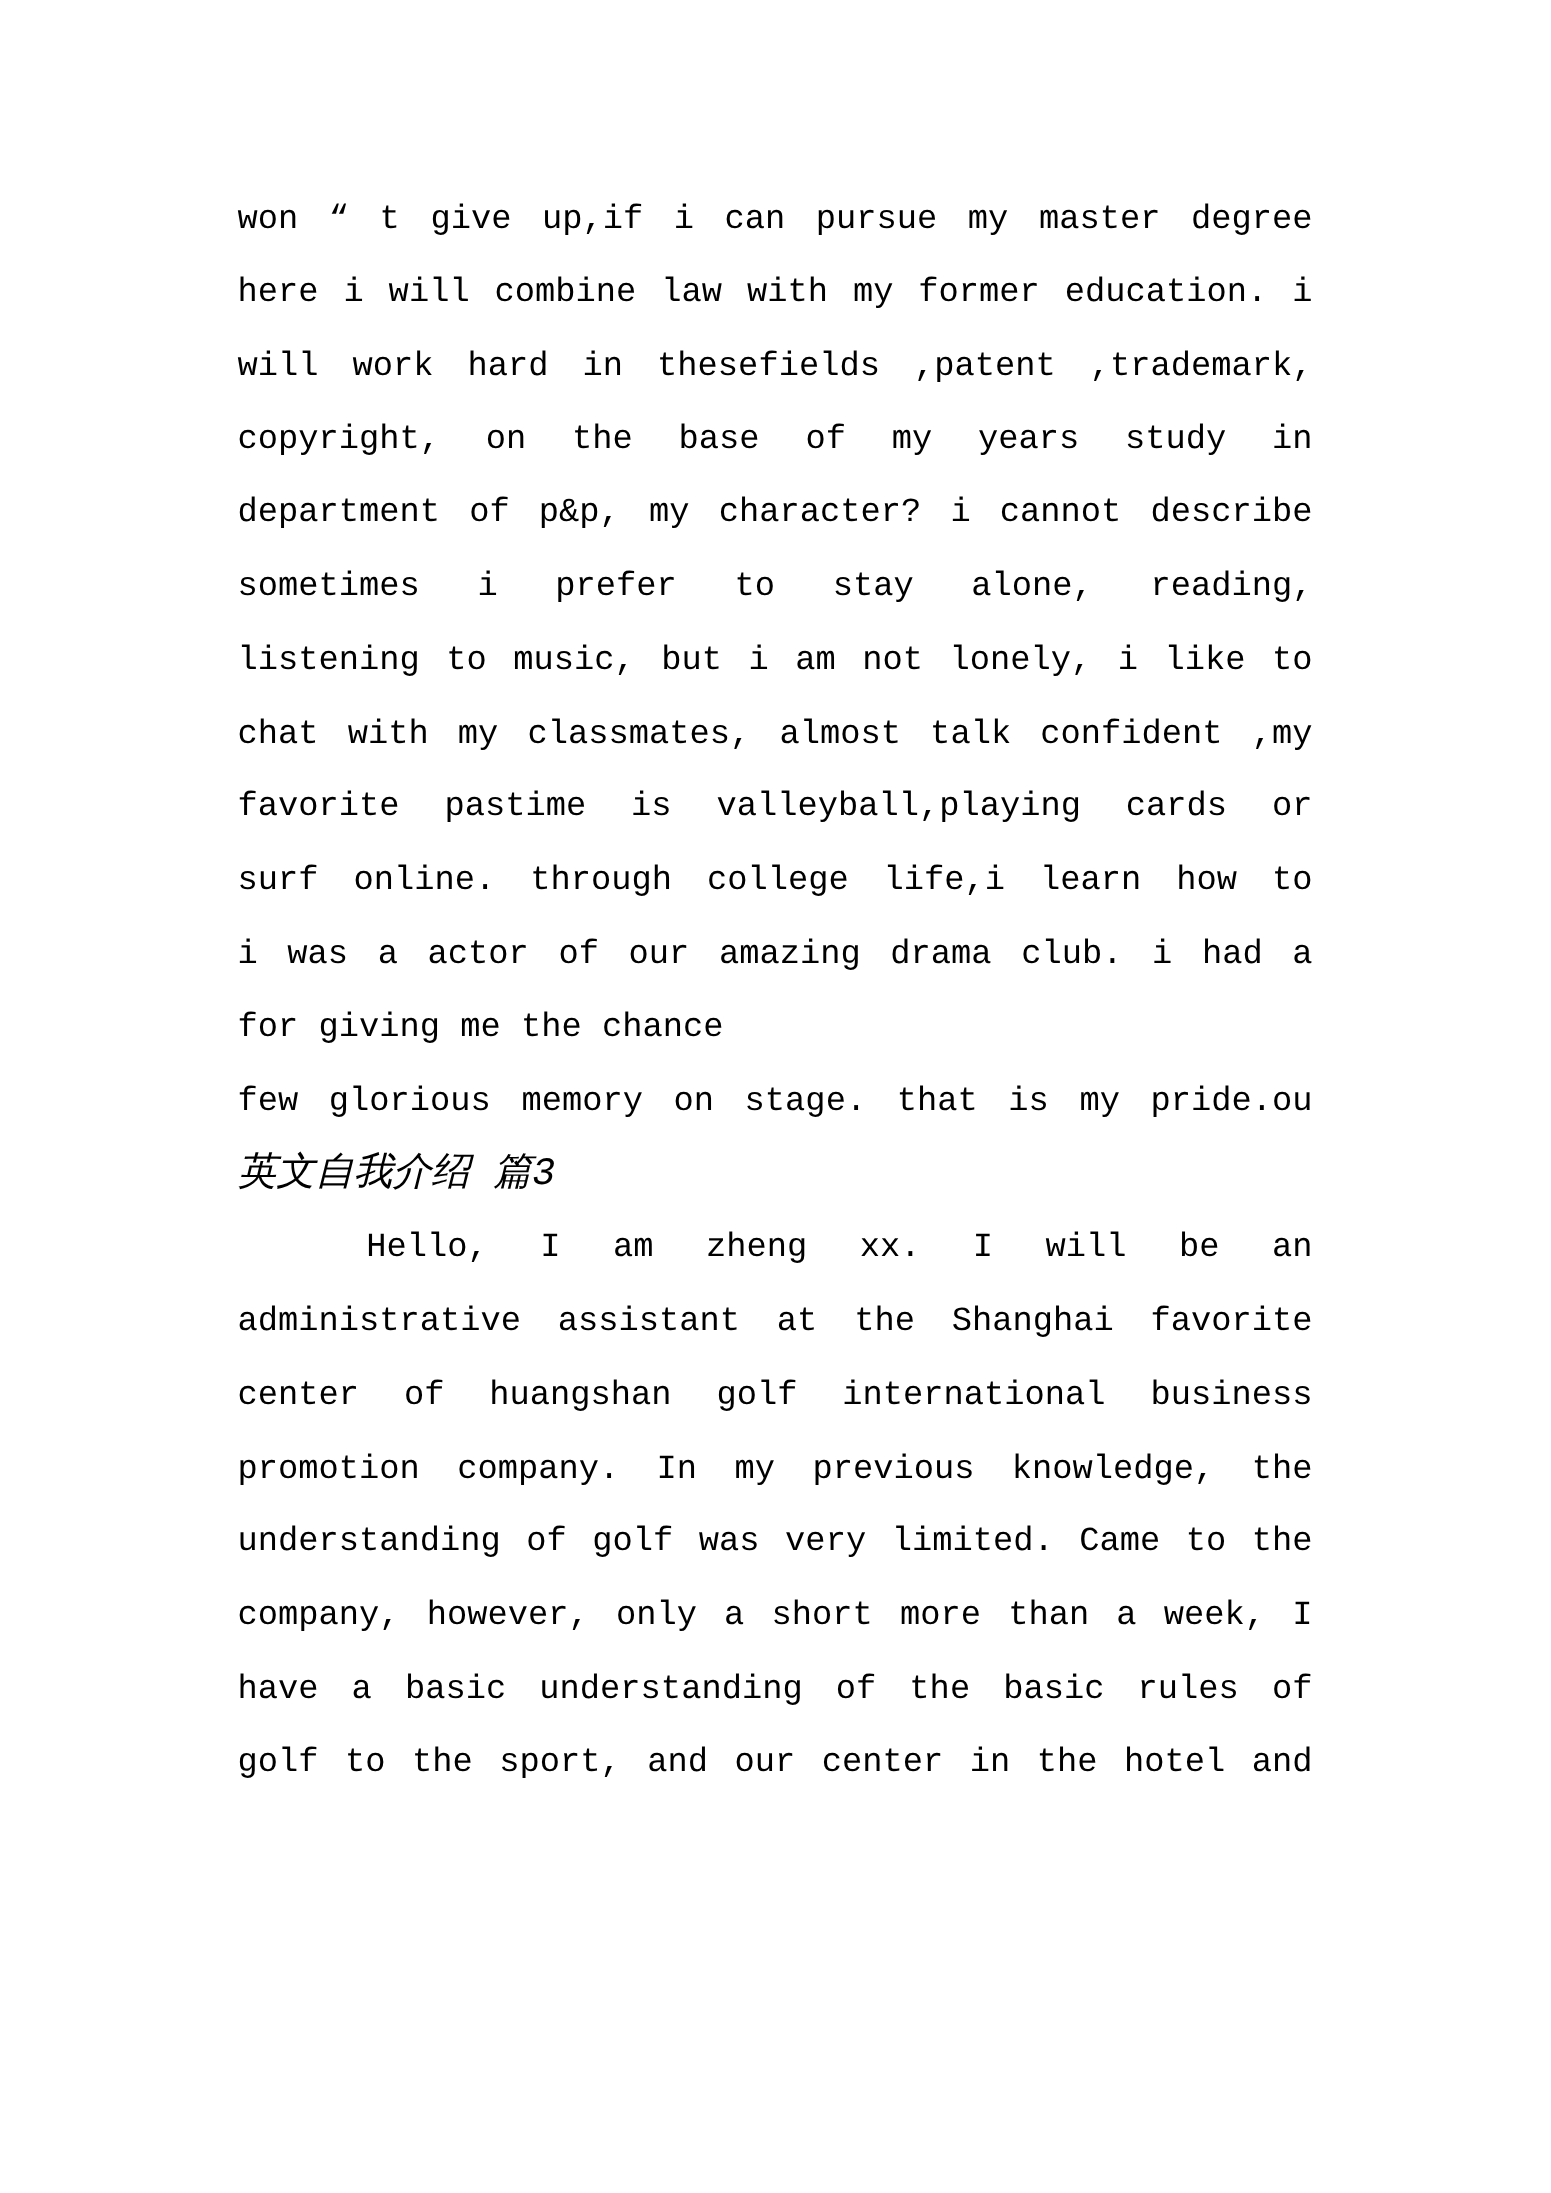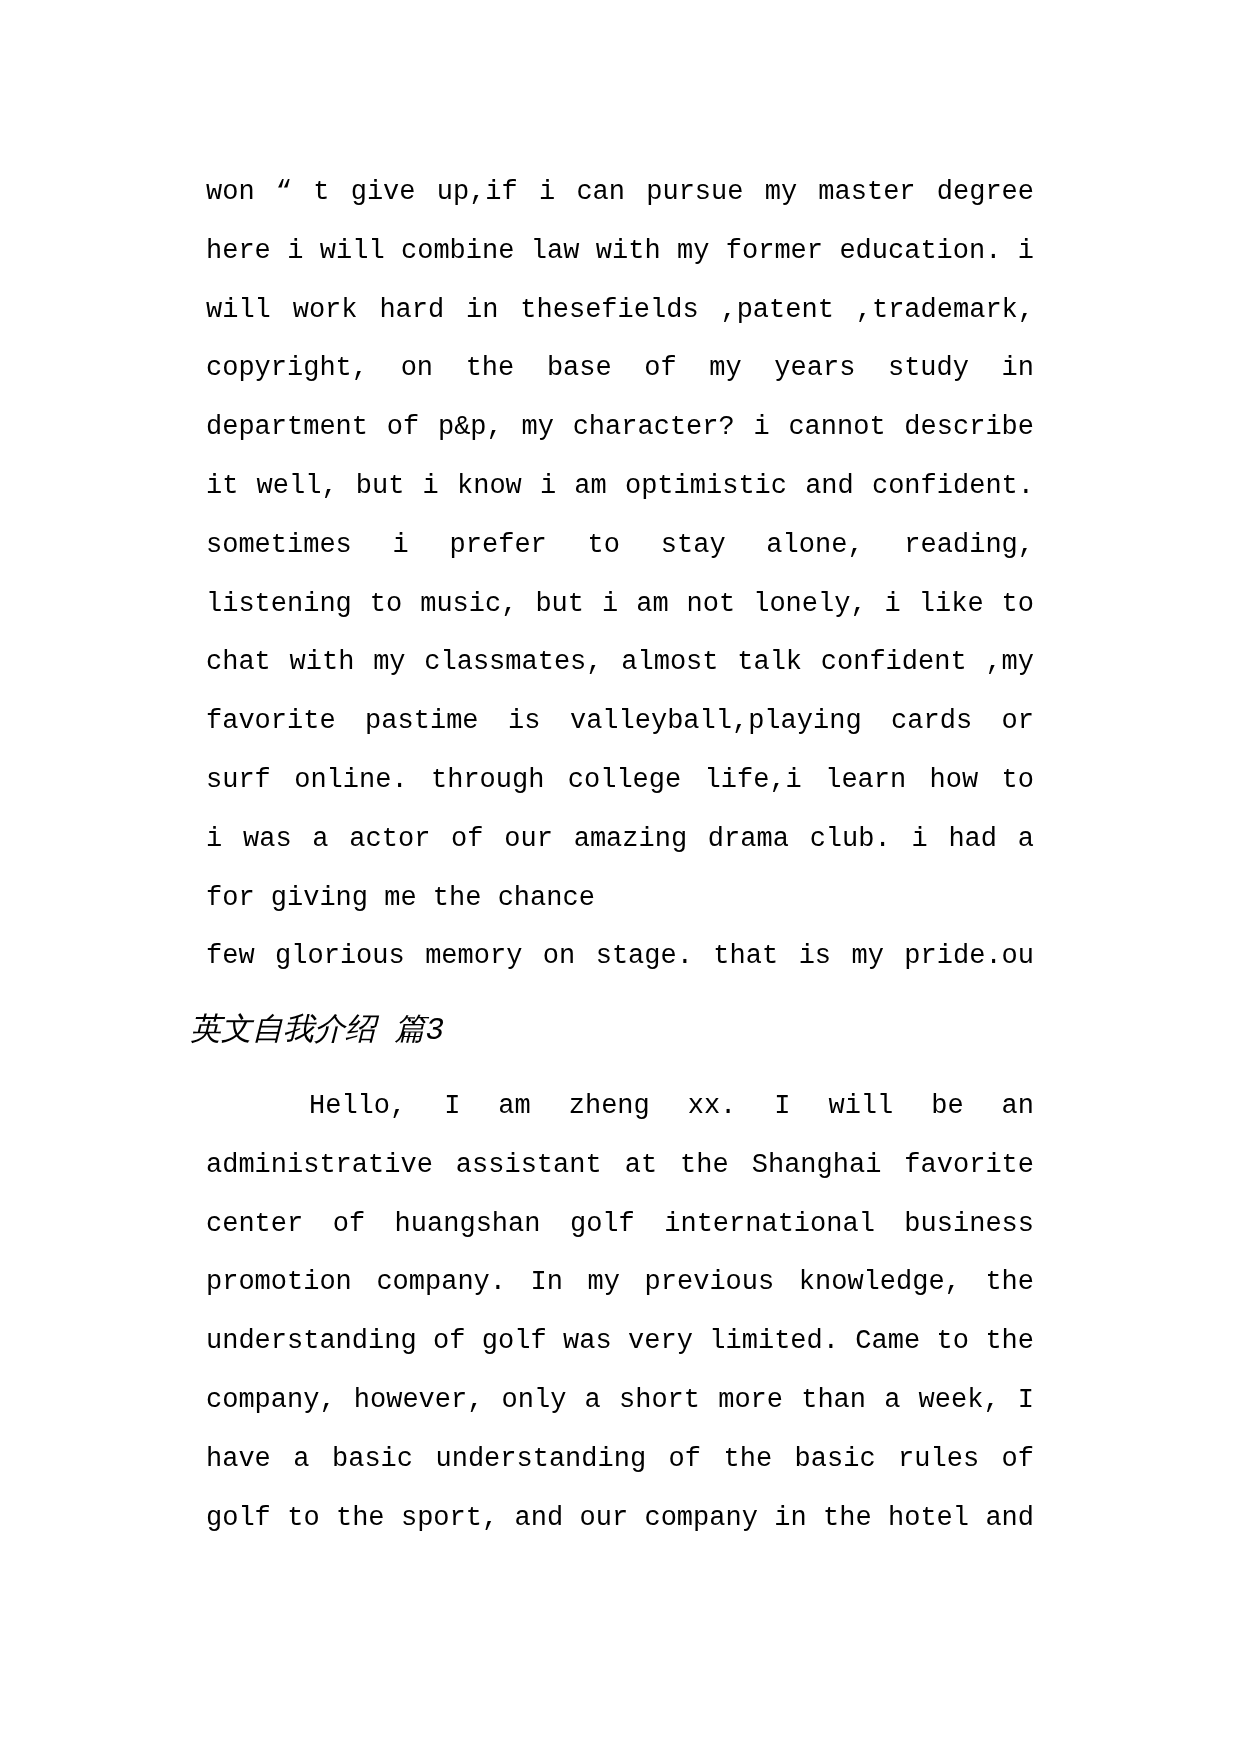--- a/index.html
+++ b/index.html
@@ -18,21 +18,21 @@
     position: absolute;
     left: 190px;
     top: 147px;
     width: 860px;
     font-family: "Liberation Mono", "DejaVu Sans Mono", monospace;
     font-size: 27px;
     line-height: 58.8px;
     color: #000000;
   }
   .paragraph {
-    margin: 16px;
+    margin: 0;
     padding: 0;
   }
   .line {
     height: 58.8px;
     text-align: justify;
     text-align-last: justify;
     -moz-text-align-last: justify;
     white-space: normal;
   }
   .line.last-left {
@@ -54,35 +54,34 @@
 <body>
 
 <div class="page">
   <div class="text-content">
       <div class="paragraph">
         <div class="line">won “ t give up,if i can pursue my master degree</div>
         <div class="line">here i will combine law with my former education. i</div>
         <div class="line">will work hard in thesefields ,patent ,trademark,</div>
         <div class="line">copyright, on the base of my years study in</div>
         <div class="line">department of p&amp;p, my character? i cannot describe</div>
-        <div class="line">it well, but i know i am optimistic and confident.</div>
         <div class="line">sometimes i prefer to stay alone, reading,</div>
         <div class="line">listening to music, but i am not lonely, i like to</div>
         <div class="line">chat with my classmates, almost talk confident ,my</div>
         <div class="line">favorite pastime is valleyball,playing cards or</div>
         <div class="line">surf online. through college life,i learn how to</div>
         <div class="line">i was a actor of our amazing drama club. i had a</div>
         <div class="line last-left">for giving me the chance</div>
         <div class="line">few glorious memory on stage. that is my pride.ou</div>
       </div>
       <div class="heading-line">英文自我介绍 篇3</div>
       <div class="paragraph">
         <div class="line indent">Hello, I am zheng xx. I will be an</div>
         <div class="line">administrative assistant at the Shanghai favorite</div>
         <div class="line">center of huangshan golf international business</div>
         <div class="line">promotion company. In my previous knowledge, the</div>
         <div class="line">understanding of golf was very limited. Came to the</div>
         <div class="line">company, however, only a short more than a week, I</div>
         <div class="line">have a basic understanding of the basic rules of</div>
-        <div class="line">golf to the sport, and our company in the hotel and</div>
+        <div class="line">golf to the sport, and our center in the hotel and</div>
       </div>
     </div>
 </div>
 
 </body></html>

